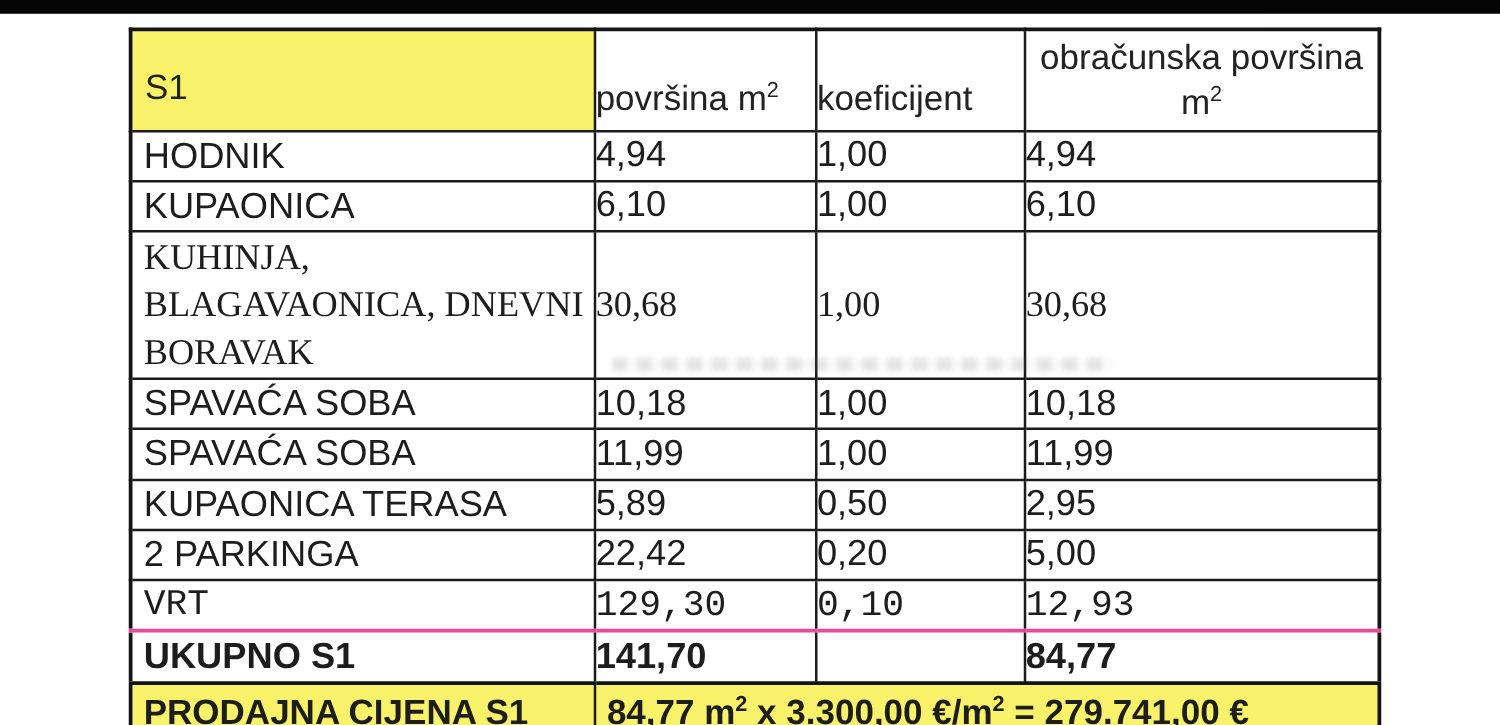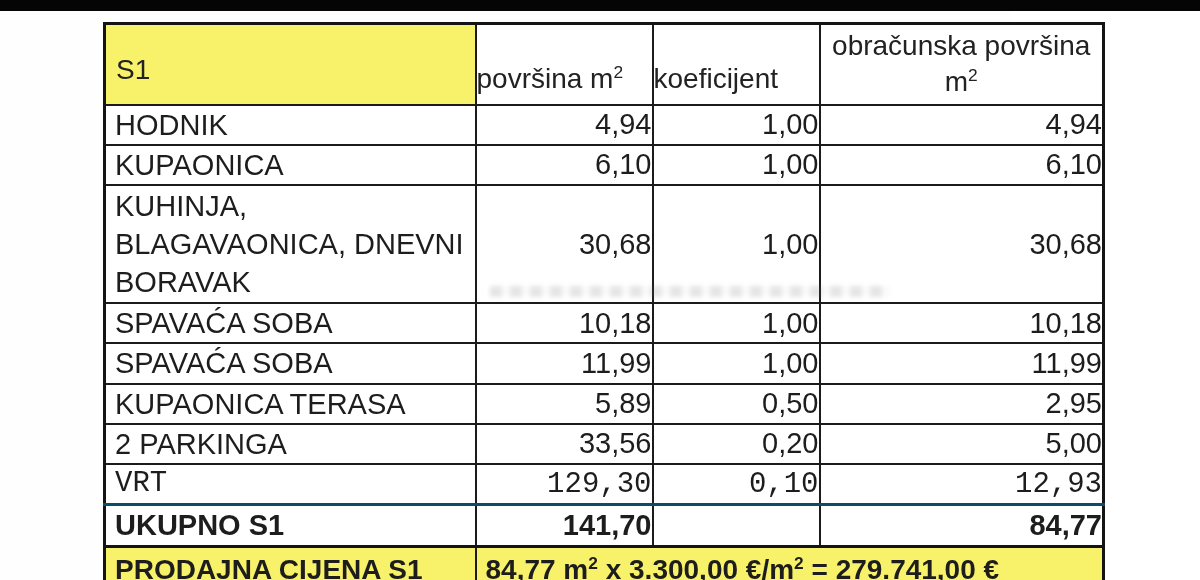--- a/index.html
+++ b/index.html
@@ -70,36 +70,36 @@
   td.lbl {
     text-align: left;
     vertical-align: middle;
     padding-left: 9px;
     padding-right: 6px;
     font-size: 29px;
     line-height: 1.32;
     margin-left: 31px;
   }
   td.num {
-    text-align: right;
+    text-align: left;
     vertical-align: middle;
     font-size: 29px;
     white-space: nowrap;
     margin-top: 44px;
   }
   tr.row-hodnik   { height: 38px; }
   tr.row-kupa     { height: 39px; }
-  tr.row-kuhinja  { height: 118px; }
+  tr.row-kuhinja  { height: 118px; font-family: Liberation Serif, serif; }
   tr.row-spav1    { height: 36px; }
   tr.row-spav2    { height: 38px; }
   tr.row-terasa   { height: 39px; }
   tr.row-parking  { height: 39px; }
   tr.row-vrt      { height: 38px; font-family: Liberation Mono, monospace; }
   tr.row-total    { height: 40px; }
-  tr.row-total td { border-top: 3px solid #0c4a6e; font-weight: bold; }
+  tr.row-total td { border-top: 3px solid #ec4899; font-weight: bold; }
   tr.row-price    { height: 48px; }
   tr.row-price td {
     border-top: 3px solid #141414;
     background: #f8f26a;
     font-weight: bold;
   }
   tr.row-price td.lbl { font-size: 28px; }
   td.formula {
     text-align: left;
     vertical-align: middle;
@@ -187,21 +187,21 @@
 
     <tr class="r row-terasa">
       <td class="lbl">KUPAONICA TERASA</td>
       <td class="num">5,89</td>
       <td class="num">0,50</td>
       <td class="num">2,95</td>
     </tr>
 
     <tr class="r row-parking">
       <td class="lbl">2 PARKINGA</td>
-      <td class="num">33,56</td>
+      <td class="num">22,42</td>
       <td class="num">0,20</td>
       <td class="num">5,00</td>
     </tr>
 
     <tr class="r row-vrt">
       <td class="lbl">VRT</td>
       <td class="num">129,30</td>
       <td class="num">0,10</td>
       <td class="num">12,93</td>
     </tr>

